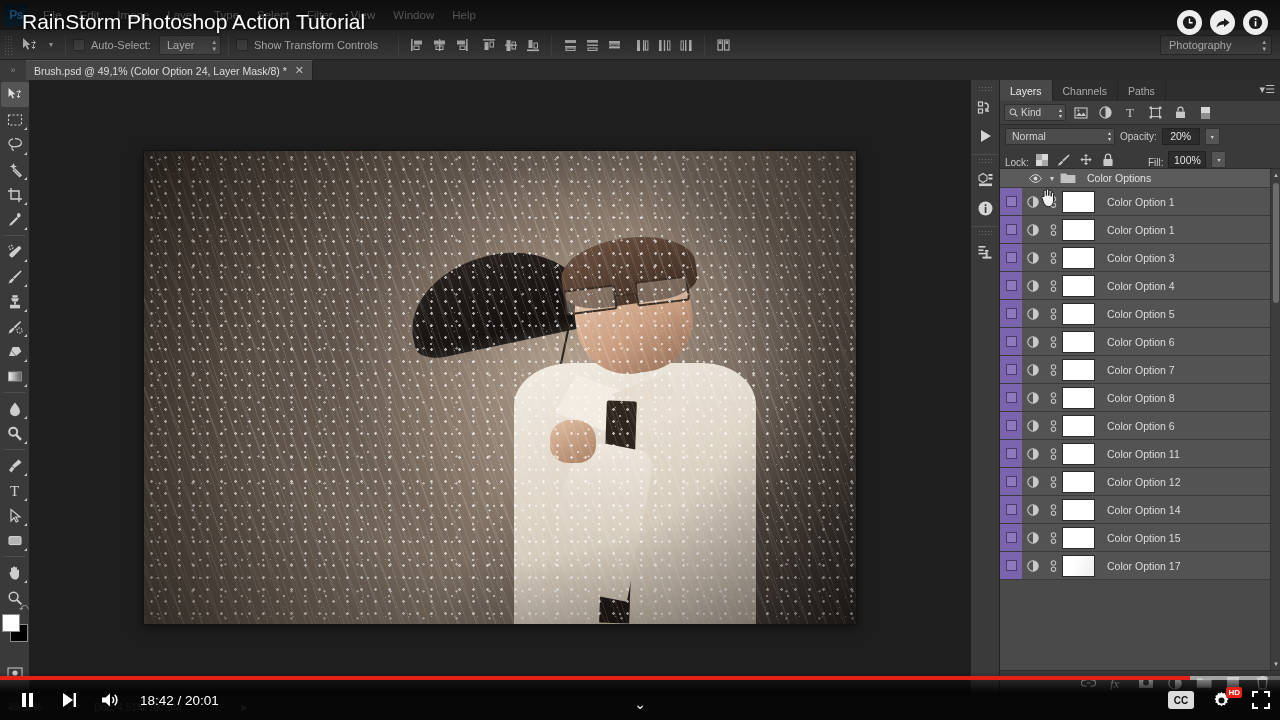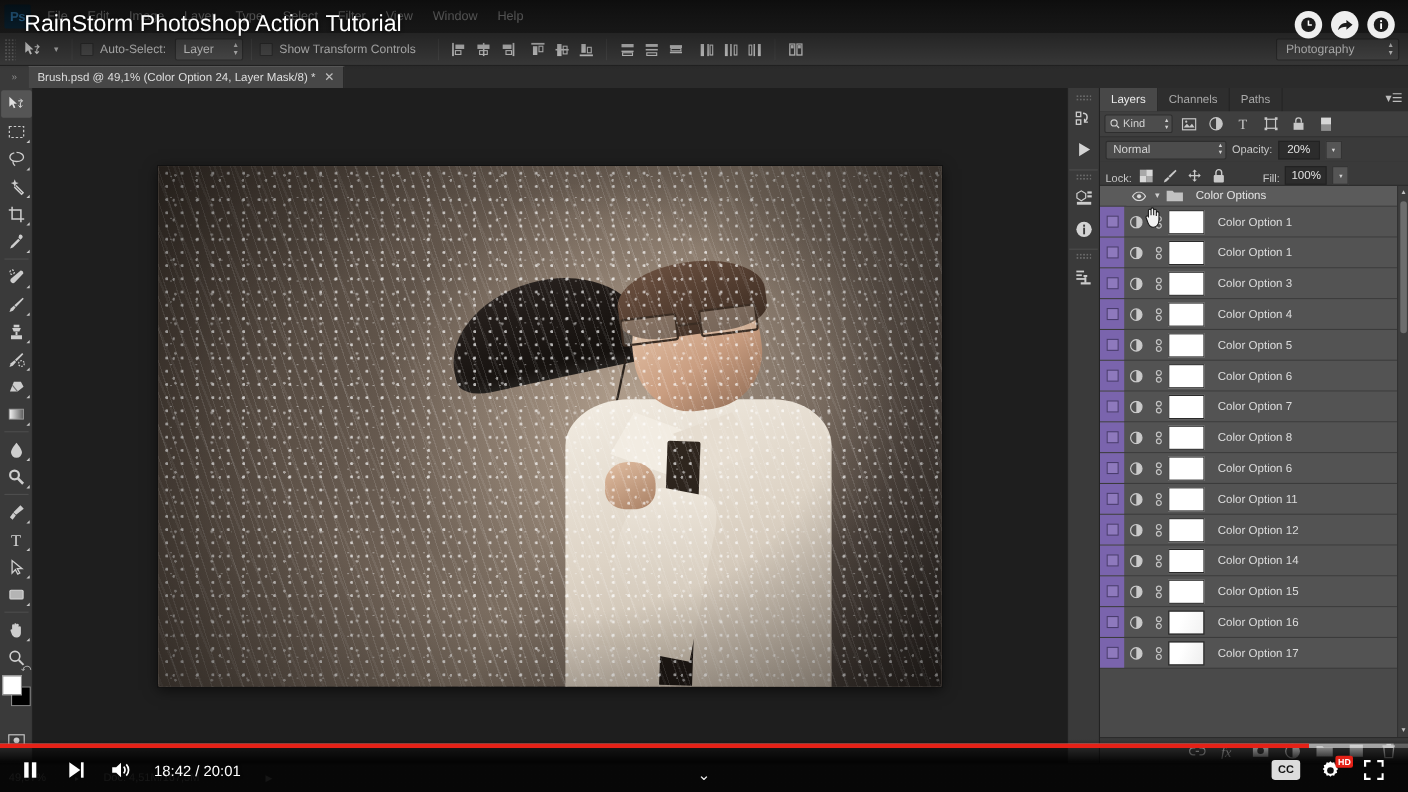--- a/index.html
+++ b/index.html
@@ -364,21 +364,21 @@
   }
   .yt-progress .played { position: absolute; left: 0; top: 0; height: 4px; background: #e52117; }
   .yt-progress .loaded { position: absolute; left: 0; top: 0; height: 4px; background: rgba(255,255,255,.42); }
   .yt-ctrl-left {
     position: absolute; left: 8px; bottom: 0; height: 40px;
     display: flex; align-items: center; gap: 4px; color: #fff;
   }
   .yt-btn { width: 38px; height: 38px; display: flex; align-items: center; justify-content: center; color: #fff; }
   .yt-time { color: #fff; font-size: 13.5px; margin-left: 6px; text-shadow: 0 0 3px rgba(0,0,0,.6); }
   .yt-ctrl-right {
-    position: absolute; right: 12px; bottom: 0; height: 40px;
+    position: absolute; right: 0; bottom: 0; height: 40px;
     display: flex; align-items: center; gap: 2px; color: #fff;
   }
   .cc-box {
     width: 26px; height: 18px; border-radius: 3px; background: #dcdcdc; color: #111;
     font-size: 10px; font-weight: bold; display: flex; align-items: center; justify-content: center;
   }
   .hd-badge {
     position: absolute; top: 6px; right: -2px; background: #e52117; color: #fff;
     font-size: 8px; font-weight: bold; padding: 0 2px; border-radius: 2px; line-height: 11px;
   }
@@ -1135,38 +1135,20 @@
                   <svg width="12" height="12" viewBox="0 0 12 12">
                     <circle cx="6" cy="6" r="5.2" fill="none" stroke="#cacaca" stroke-width="1.1"></circle>
                     <path d="M6 0.8 A5.2 5.2 0 0 1 6 11.2 Z" fill="#cacaca"></path>
                   </svg>
                 </div>
                 <div class="link-ico">
                   <svg width="9" height="14" viewBox="0 0 9 14">
                     <path d="M4.5 6.2 a2.2 2.2 0 1 0 0 -4.4 a2.2 2.2 0 0 0 0 4.4 Z M4.5 12.4 a2.2 2.2 0 1 0 0 -4.4 a2.2 2.2 0 0 0 0 4.4 Z" fill="none" stroke="#c4c4c4" stroke-width="1.1"></path>
                   </svg>
                 </div>
-                <div class="thumb" style="background: linear-gradient(110deg, rgb(255, 255, 255) 35%, rgb(242, 242, 242) 100%);"></div>
-                <span class="lname">Color Option 16</span>
-              </div>
-              <div class="lrow">
-                <div class="eyecol">
-                  <div class="eyebox"></div>
-                </div>
-                <div class="adj-ico">
-                  <svg width="12" height="12" viewBox="0 0 12 12">
-                    <circle cx="6" cy="6" r="5.2" fill="none" stroke="#cacaca" stroke-width="1.1"></circle>
-                    <path d="M6 0.8 A5.2 5.2 0 0 1 6 11.2 Z" fill="#cacaca"></path>
-                  </svg>
-                </div>
-                <div class="link-ico">
-                  <svg width="9" height="14" viewBox="0 0 9 14">
-                    <path d="M4.5 6.2 a2.2 2.2 0 1 0 0 -4.4 a2.2 2.2 0 0 0 0 4.4 Z M4.5 12.4 a2.2 2.2 0 1 0 0 -4.4 a2.2 2.2 0 0 0 0 4.4 Z" fill="none" stroke="#c4c4c4" stroke-width="1.1"></path>
-                  </svg>
-                </div>
                 <div class="thumb" style="background: linear-gradient(110deg, rgb(255, 255, 255) 35%, rgb(238, 238, 238) 100%);"></div>
                 <span class="lname">Color Option 17</span>
               </div>
             </div>
         </div>
 
         <div class="lp-vscroll">
           <div class="vs-arrow" style="top:0">▲</div>
           <div class="lp-vthumb"></div>
           <div class="vs-arrow" style="bottom:0">▼</div>

